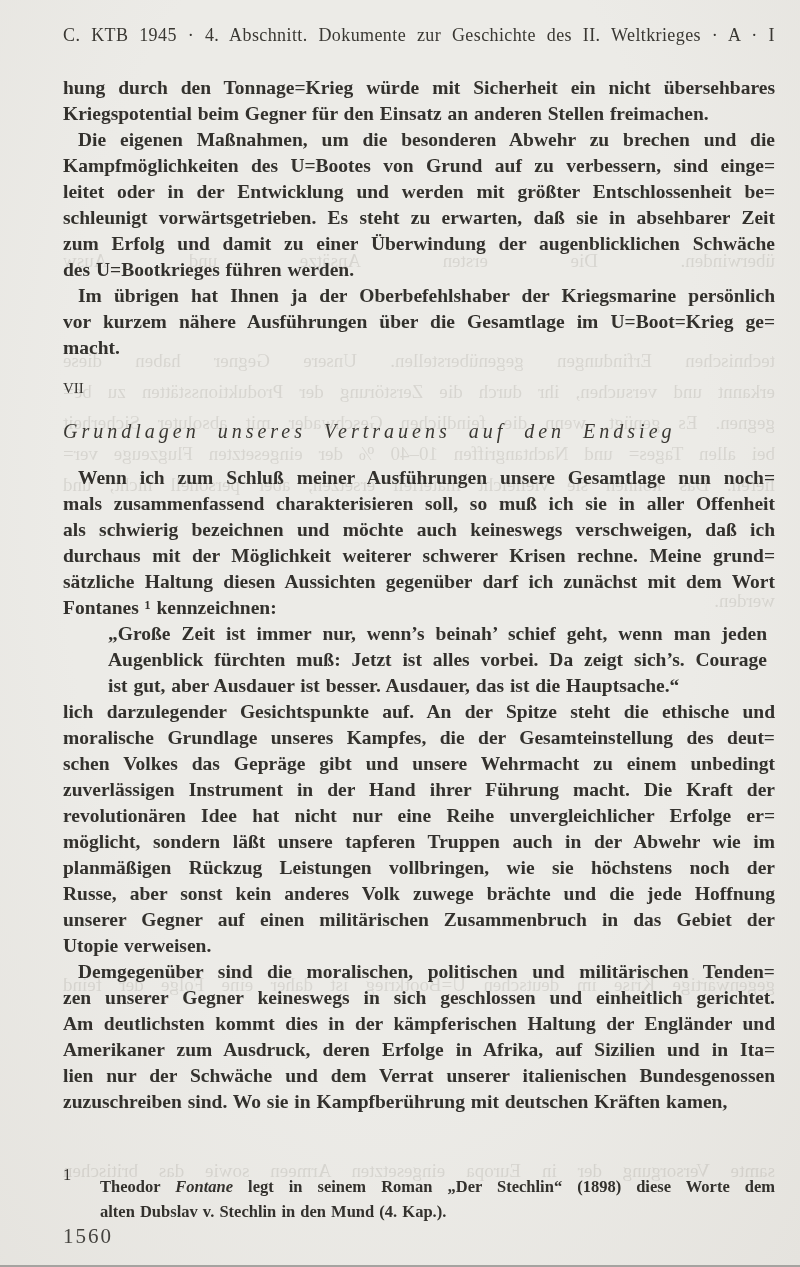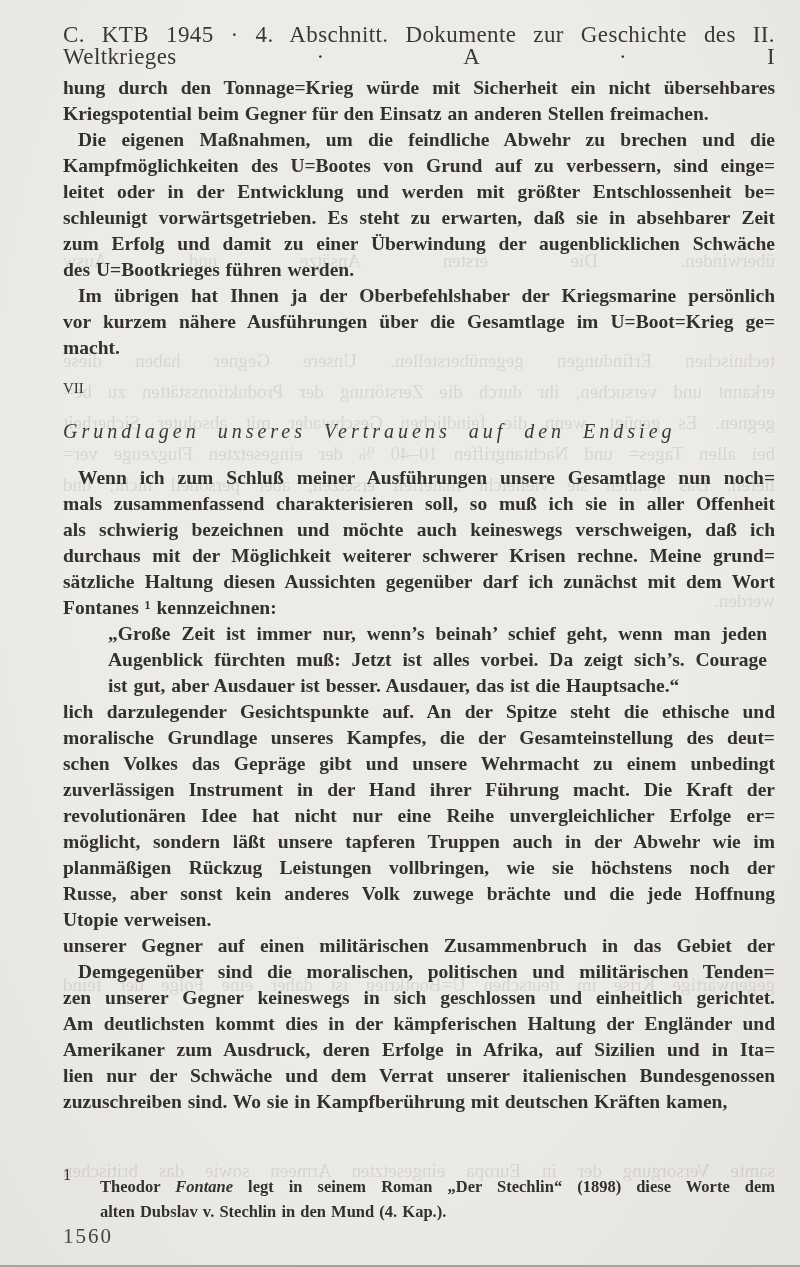--- a/index.html
+++ b/index.html
@@ -9,21 +9,21 @@
     font-family:"Liberation Serif","DejaVu Serif",serif;
     color:#33312d;
     position:relative;
     overflow:hidden;
   }
   #book-page{position:absolute;inset:0;border-bottom:2px solid #a5a3a0;}
 
   
   #running-head{
     position:absolute;top:24px;left:63px;width:712px;
-    font-size:23px;line-height:22px;
+    font-size:18px;line-height:22px;
     text-align:justify;text-align-last:justify;
     letter-spacing:.4px;word-spacing:2px;color:#3a3833;
   }
 
   
   #textcol{position:absolute;top:75px;left:63px;width:712px;z-index:2;
     font-size:19.5px;line-height:26px;}
   .line{text-align:justify;text-align-last:justify;word-spacing:1px;font-weight:bold;}
   .line.last{text-align-last:left;}
   .line.indent{text-indent:15px;}
@@ -79,21 +79,21 @@
   <div id="running-head">C. KTB 1945 · 4. Abschnitt. Dokumente zur Geschichte des II. Weltkrieges · A · I</div>
 
   <div id="textcol">
 
     <div class="para">
       <div class="line">hung durch den Tonnage=Krieg würde mit Sicherheit ein nicht übersehbares</div>
       <div class="line last">Kriegspotential beim Gegner für den Einsatz an anderen Stellen freimachen.</div>
     </div>
 
     <div class="para">
-      <div class="line indent">Die eigenen Maßnahmen, um die feindliche Abwehr zu brechen und die</div>
+      <div class="line indent">Die eigenen Maßnahmen, um die besonderen Abwehr zu brechen und die</div>
       <div class="line">Kampfmöglichkeiten des U=Bootes von Grund auf zu verbessern, sind einge=</div>
       <div class="line">leitet oder in der Entwicklung und werden mit größter Entschlossenheit be=</div>
       <div class="line">schleunigt vorwärtsgetrieben. Es steht zu erwarten, daß sie in absehbarer Zeit</div>
       <div class="line">zum Erfolg und damit zu einer Überwindung der augenblicklichen Schwäche</div>
       <div class="line last">des U=Bootkrieges führen werden.</div>
     </div>
 
     <div class="para">
       <div class="line indent">Im übrigen hat Ihnen ja der Oberbefehlshaber der Kriegsmarine persönlich</div>
       <div class="line">vor kurzem nähere Ausführungen über die Gesamtlage im U=Boot=Krieg ge=</div>
@@ -120,22 +120,22 @@
 
     <div class="para">
       <div class="line">lich darzulegender Gesichtspunkte auf. An der Spitze steht die ethische und</div>
       <div class="line">moralische Grundlage unseres Kampfes, die der Gesamteinstellung des deut=</div>
       <div class="line">schen Volkes das Gepräge gibt und unsere Wehrmacht zu einem unbedingt</div>
       <div class="line">zuverlässigen Instrument in der Hand ihrer Führung macht. Die Kraft der</div>
       <div class="line">revolutionären Idee hat nicht nur eine Reihe unvergleichlicher Erfolge er=</div>
       <div class="line">möglicht, sondern läßt unsere tapferen Truppen auch in der Abwehr wie im</div>
       <div class="line">planmäßigen Rückzug Leistungen vollbringen, wie sie höchstens noch der</div>
       <div class="line">Russe, aber sonst kein anderes Volk zuwege brächte und die jede Hoffnung</div>
+      <div class="line">unserer Gegner auf einen militärischen Zusammenbruch in das Gebiet der</div>
       <div class="line last">Utopie verweisen.</div>
-      <div class="line">unserer Gegner auf einen militärischen Zusammenbruch in das Gebiet der</div>
     </div>
 
     <div class="para">
       <div class="line indent">Demgegenüber sind die moralischen, politischen und militärischen Tenden=</div>
       <div class="line">zen unserer Gegner keineswegs in sich geschlossen und einheitlich gerichtet.</div>
       <div class="line">Am deutlichsten kommt dies in der kämpferischen Haltung der Engländer und</div>
       <div class="line">Amerikaner zum Ausdruck, deren Erfolge in Afrika, auf Sizilien und in Ita=</div>
       <div class="line">lien nur der Schwäche und dem Verrat unserer italienischen Bundesgenossen</div>
       <div class="line last">zuzuschreiben sind. Wo sie in Kampfberührung mit deutschen Kräften kamen,</div>
     </div>

